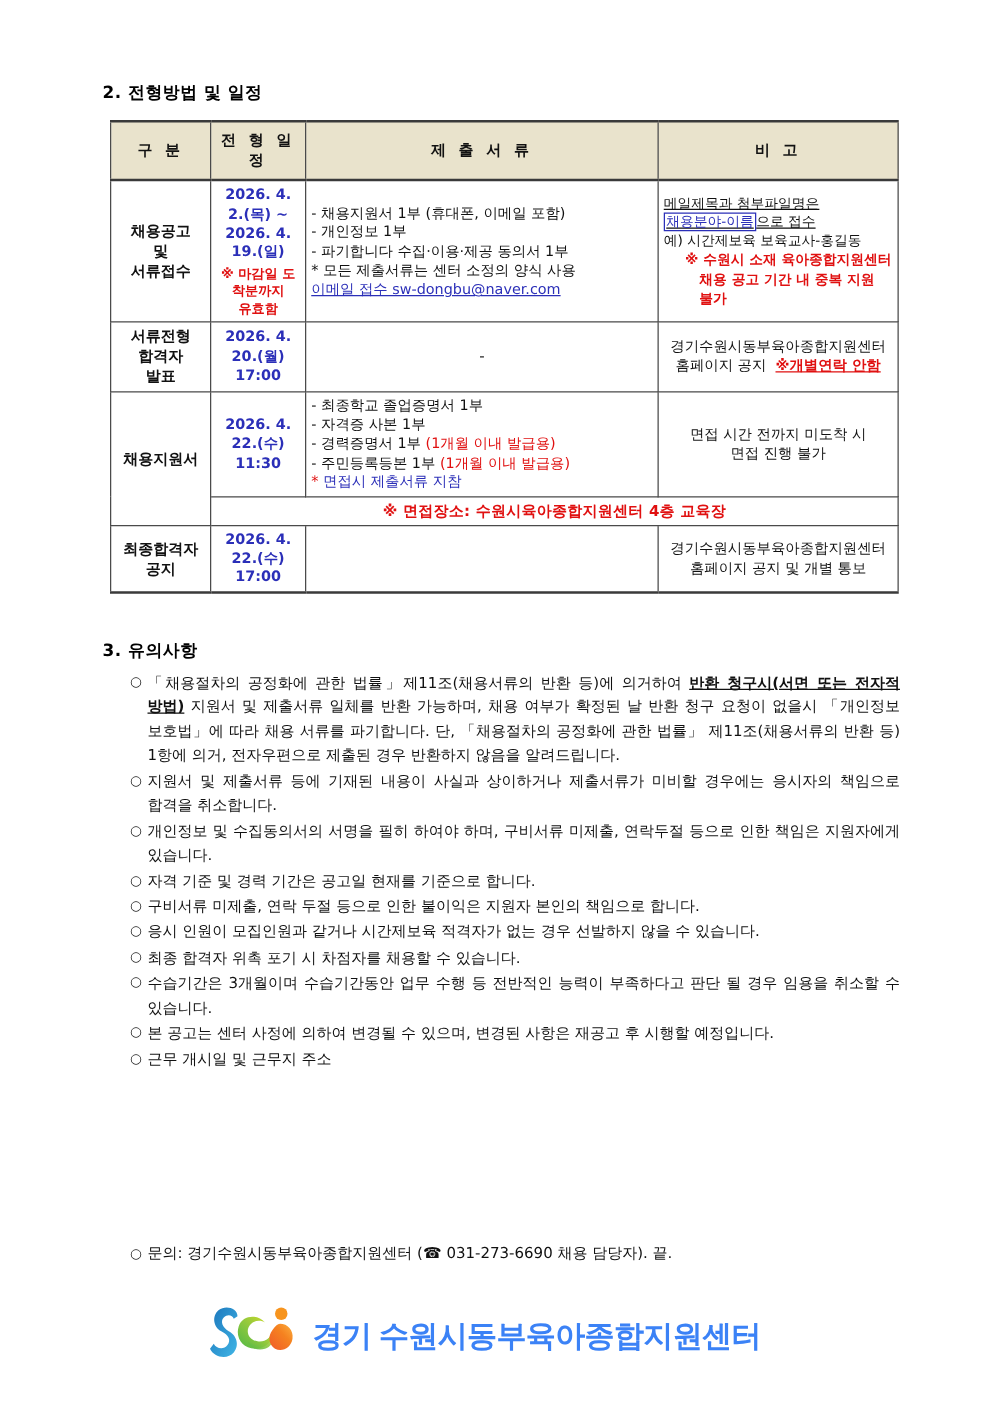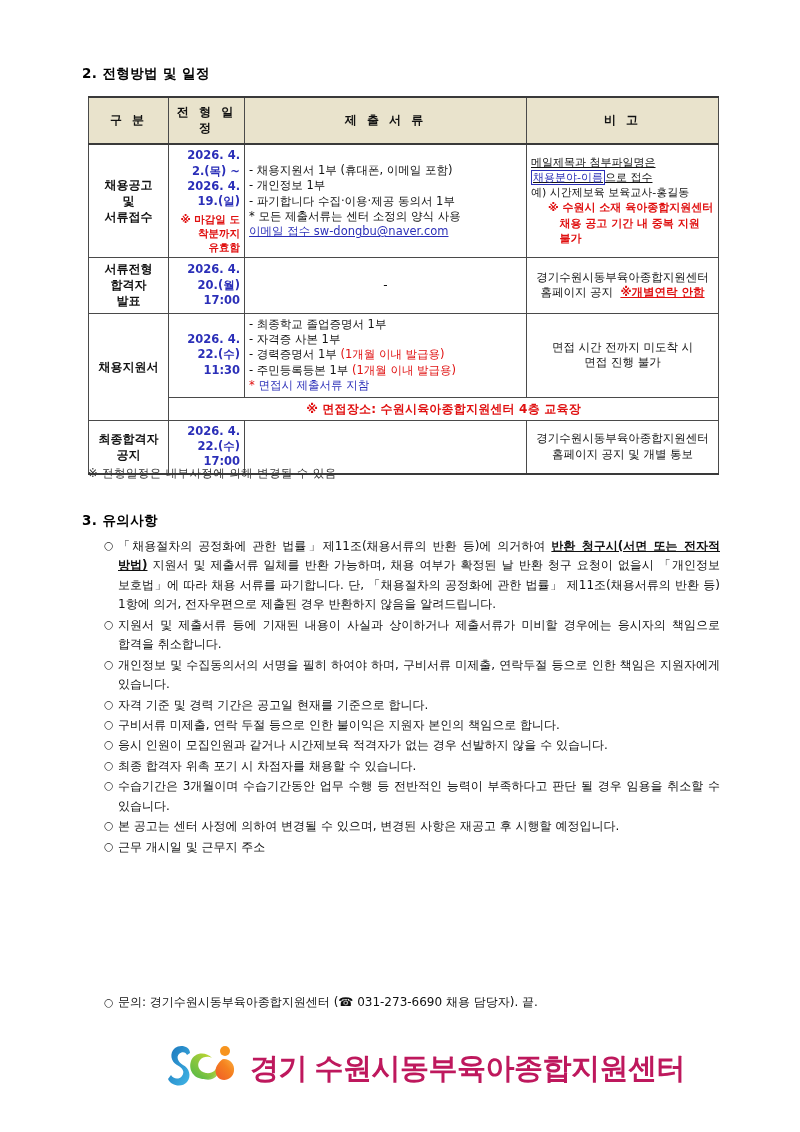--- a/index.html
+++ b/index.html
@@ -70,21 +70,21 @@
   .col-bigo    { width: 192px; }
 
   .cell-center {
     text-align: center;
     font-weight: bold;
     font-size: 12px;
     line-height: 1.5;
     margin-left: 34px;
   }
   .cell-date {
-    text-align: right;
+    text-align: center;
     color: #2b2fb8;
     font-weight: bold;
     font-size: 11.5px;
     line-height: 1.45;
   }
   .cell-date .warn {
     color: #e01010;
     font-size: 10.5px;
     display: block;
     margin-top: 2px;
@@ -211,23 +211,23 @@
   
   .logo-wrap {
     position: absolute;
     left: 168px;
     top: 1043px;
     display: flex;
     align-items: center;
   }
   .logo-mark { width: 74px; height: 52px; }
   .logo-text {
-    font-size: 29px;
-    font-weight: bold;
-    color: #be185d;
+    font-size: 24px;
+    font-weight: bold;
+    color: #3b82f6;
     letter-spacing: -0.5px;
     margin-left: 8px;
     white-space: nowrap;
     font-family: "Liberation Sans", "DejaVu Sans", sans-serif;
   }
 </style>
 </head>
 <body>
 
 <div class="page">
@@ -330,21 +330,20 @@
         </td>
         <td></td>
         <td class="remark-center">
           <span>경기수원시동부육아종합지원센터</span><br>
           <span>홈페이지 공지 및 개별 통보</span>
         </td>
       </tr>
     </tbody>
   </table>
 
-  <div class="note-line">※ 전형일정은 내부사정에 의해 변경될 수 있음</div>
 
   <div class="section-heading" id="sec3-heading">3. 유의사항</div>
 
   <div class="notices">
     <div class="notice-item">
       <span class="notice-bullet">○</span>
       <span class="notice-text"><span>「채용절차의 공정화에 관한 법률」제11조(채용서류의 반환 등)에 의거하여 </span><span class="u-b">반환 청구시(서면 또는 전자적 방법)</span><span> 지원서 및 제출서류 일체를 반환 가능하며, 채용 여부가 확정된 날 반환 청구 요청이 없을시 「개인정보 보호법」에 따라 채용 서류를 파기합니다. 단, 「채용절차의 공정화에 관한 법률」 제11조(채용서류의 반환 등) 1항에 의거, 전자우편으로 제출된 경우 반환하지 않음을 알려드립니다.</span></span>
     </div>
     <div class="notice-item">
       <span class="notice-bullet">○</span>

